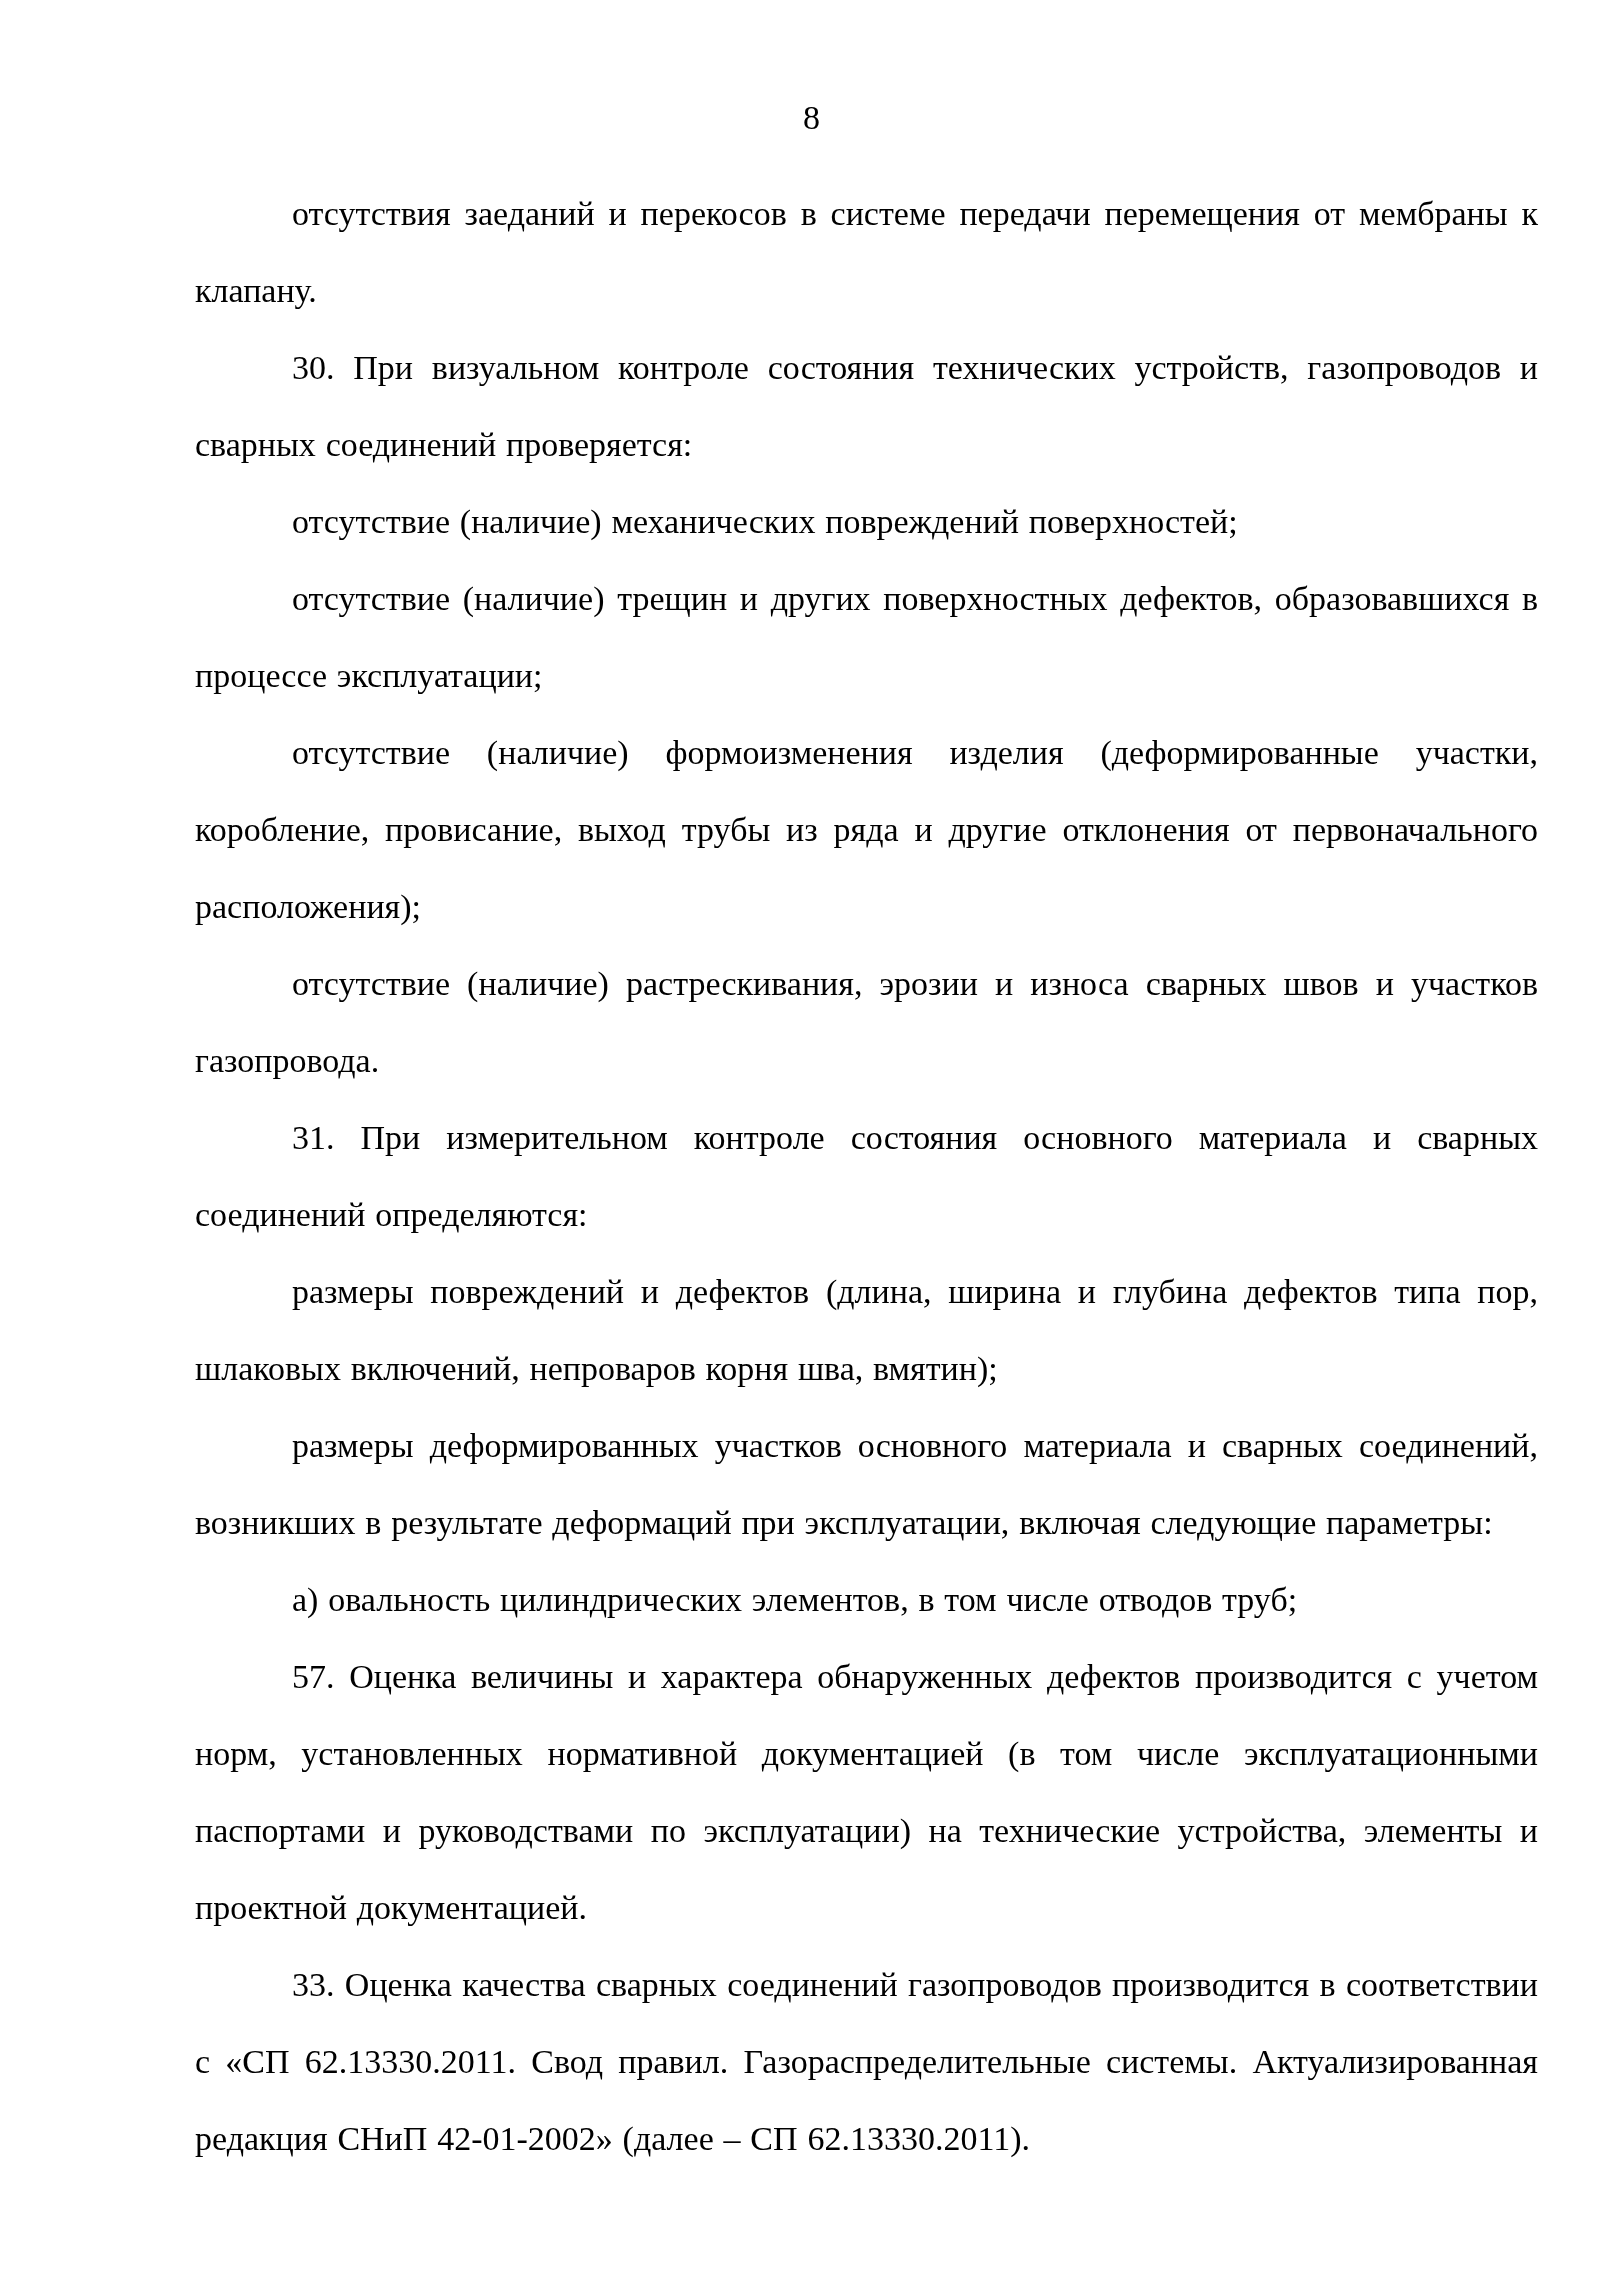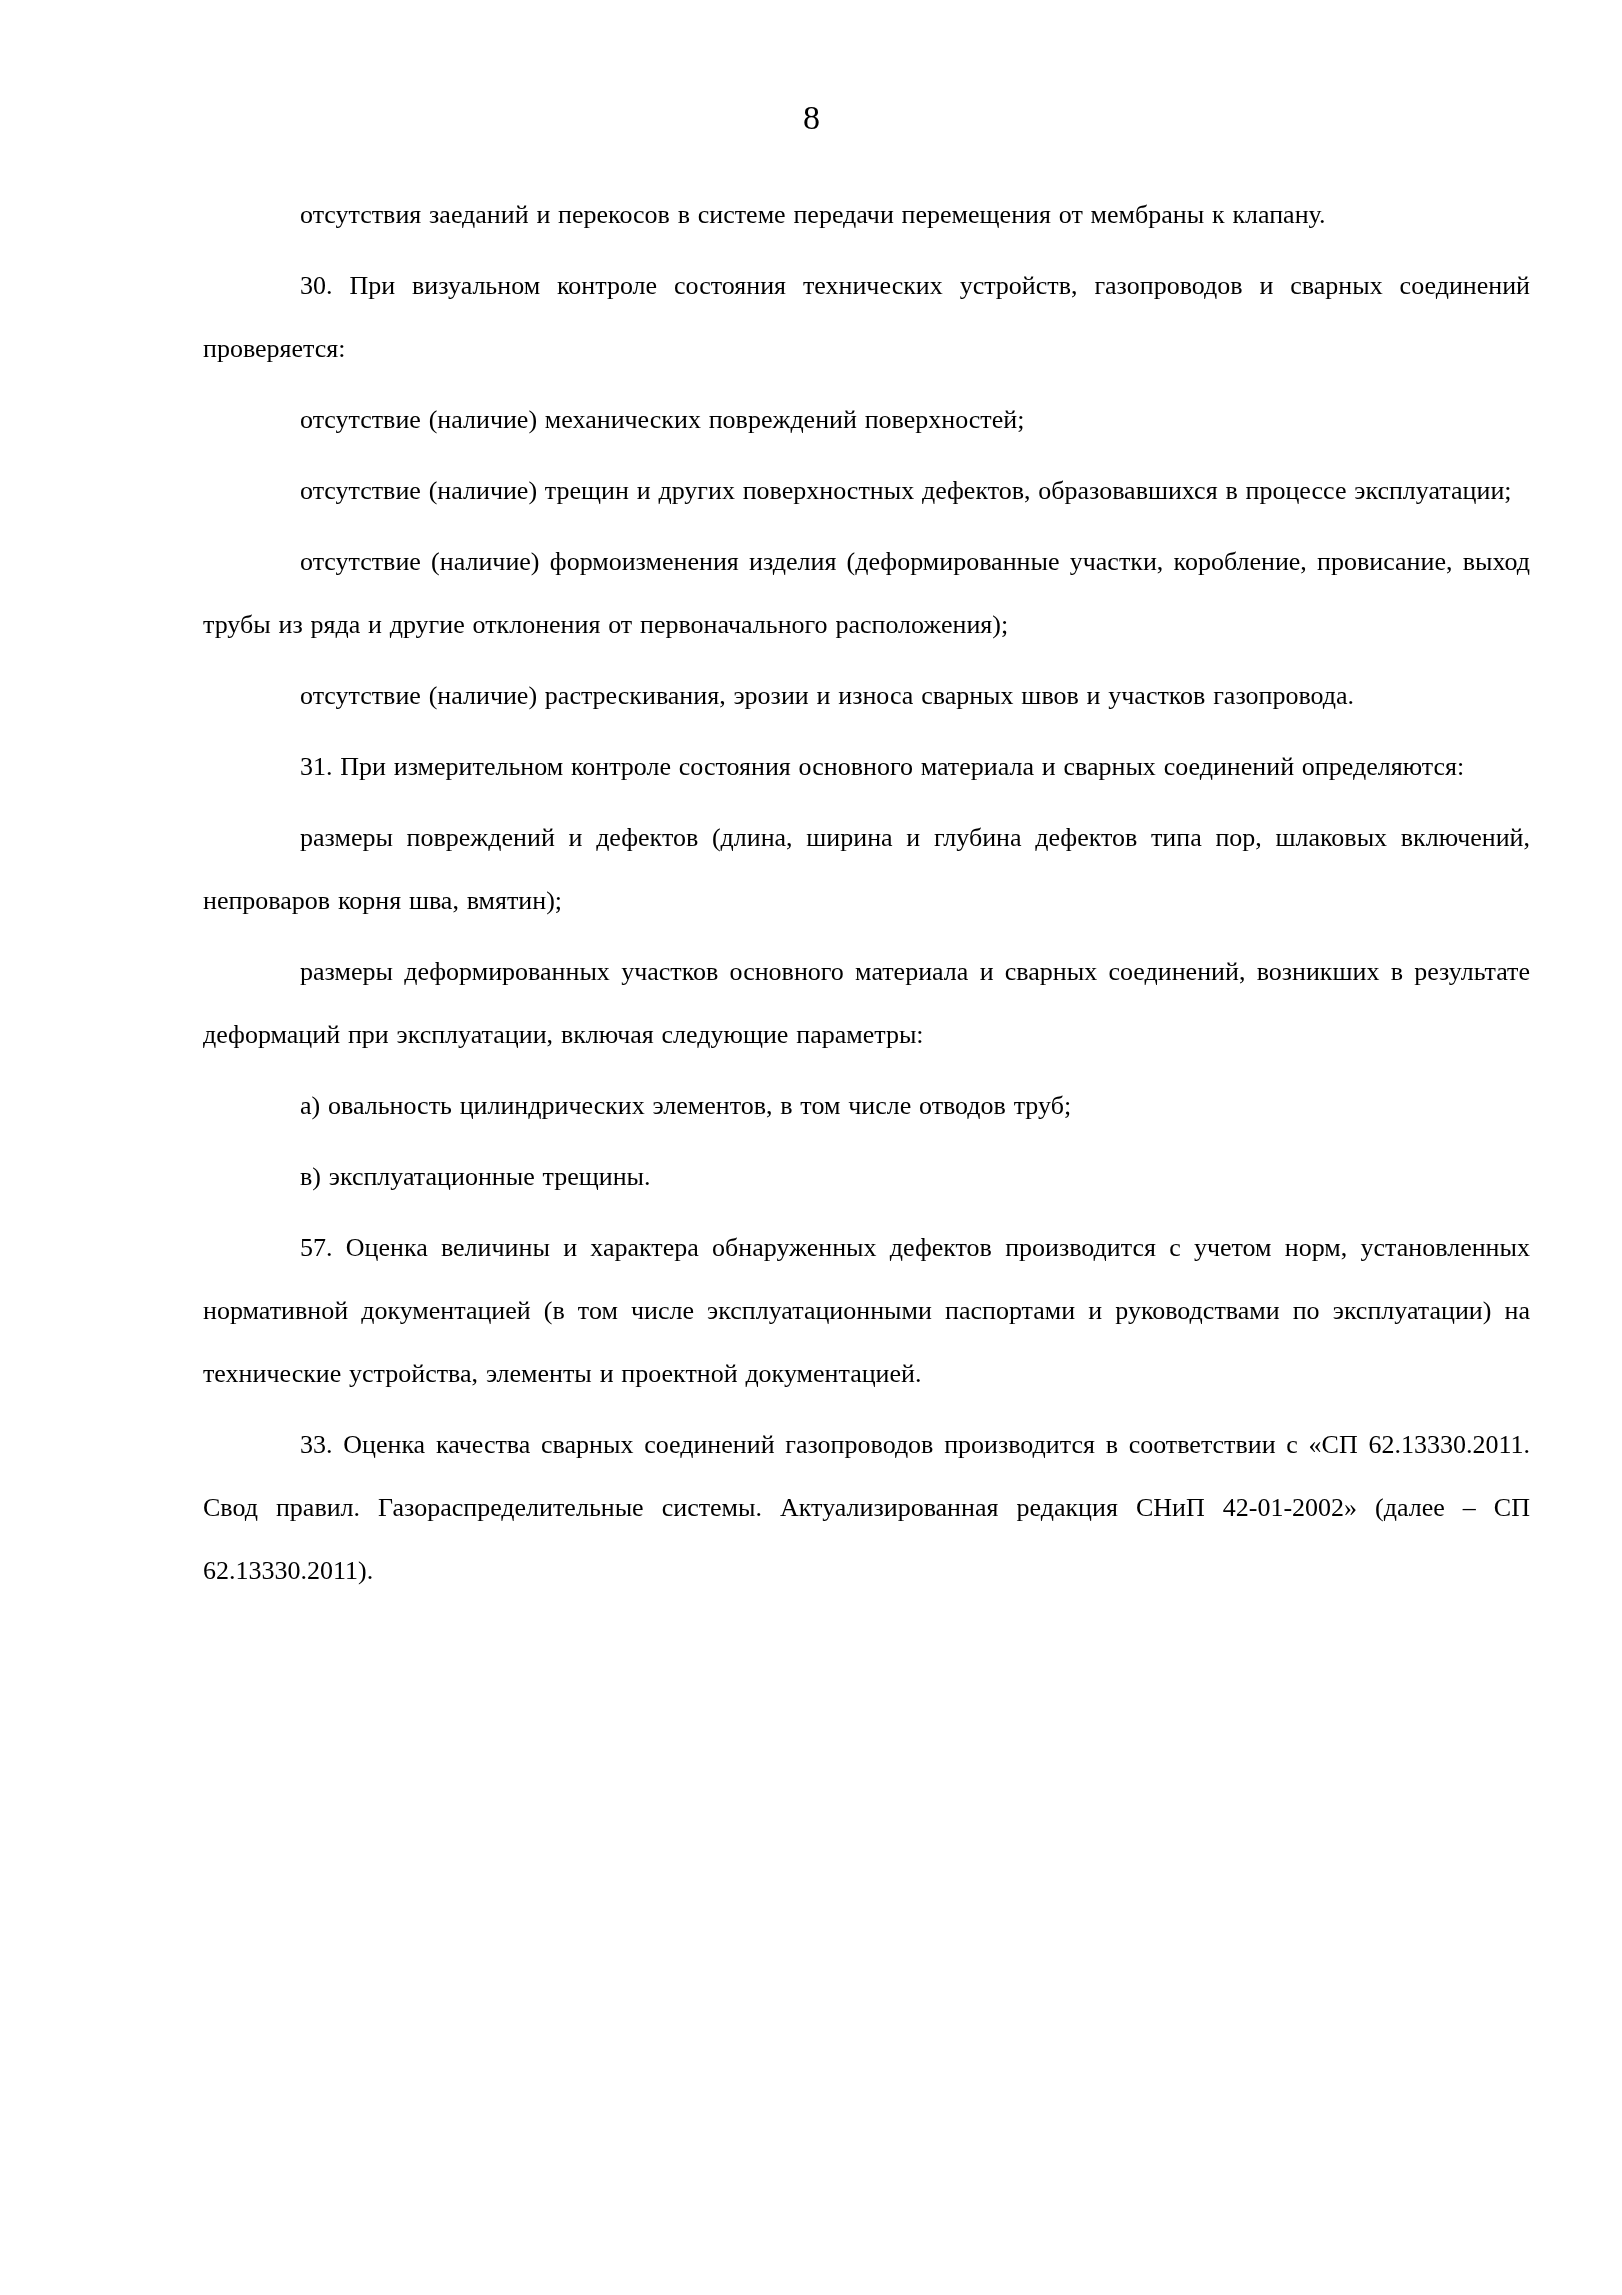--- a/index.html
+++ b/index.html
@@ -25,24 +25,24 @@
     font-size: 34px;
     line-height: 39px;
   }
   .content {
     position: absolute;
     top: 175px;
     left: 195px;
     width: 1343px;
   }
   .content p {
-    margin: 8px;
+    margin: 0;
     padding: 0;
-    font-size: 26px;
-    line-height: 63px;
+    font-size: 34px;
+    line-height: 77px;
     text-align: justify;
     text-align-last: left;
     text-indent: 97px;
     word-spacing: 1.3px;
   }
 </style>
 </head>
 <body>
 
 <div class="page">
@@ -52,18 +52,17 @@
     <p>отсутствия заеданий и перекосов в системе передачи перемещения от мембраны к клапану.</p>
     <p>30. При визуальном контроле состояния технических устройств, газопроводов и сварных соединений проверяется:</p>
     <p>отсутствие (наличие) механических повреждений поверхностей;</p>
     <p>отсутствие (наличие) трещин и других поверхностных дефектов, образовавшихся в процессе эксплуатации;</p>
     <p>отсутствие (наличие) формоизменения изделия (деформированные участки, коробление, провисание, выход трубы из ряда и другие отклонения от первоначального расположения);</p>
     <p>отсутствие (наличие) растрескивания, эрозии и износа сварных швов и участков газопровода.</p>
     <p>31. При измерительном контроле состояния основного материала и сварных соединений определяются:</p>
     <p>размеры повреждений и дефектов (длина, ширина и глубина дефектов типа пор, шлаковых включений, непроваров корня шва, вмятин);</p>
     <p>размеры деформированных участков основного материала и сварных соединений, возникших в результате деформаций при эксплуатации, включая следующие параметры:</p>
     <p>а) овальность цилиндрических элементов, в том числе отводов труб;</p>
-    <p>в) эксплуатационные трещины.</p>
     <p>57. Оценка величины и характера обнаруженных дефектов производится с учетом норм, установленных нормативной документацией (в том числе эксплуатационными паспортами и руководствами по эксплуатации) на технические устройства, элементы и проектной документацией.</p>
     <p>33. Оценка качества сварных соединений газопроводов производится в соответствии с «СП 62.13330.2011. Свод правил. Газораспределительные системы. Актуализированная редакция СНиП 42-01-2002» (далее – СП 62.13330.2011).</p>
   </div>
 </div>
 
 
 </body></html>

